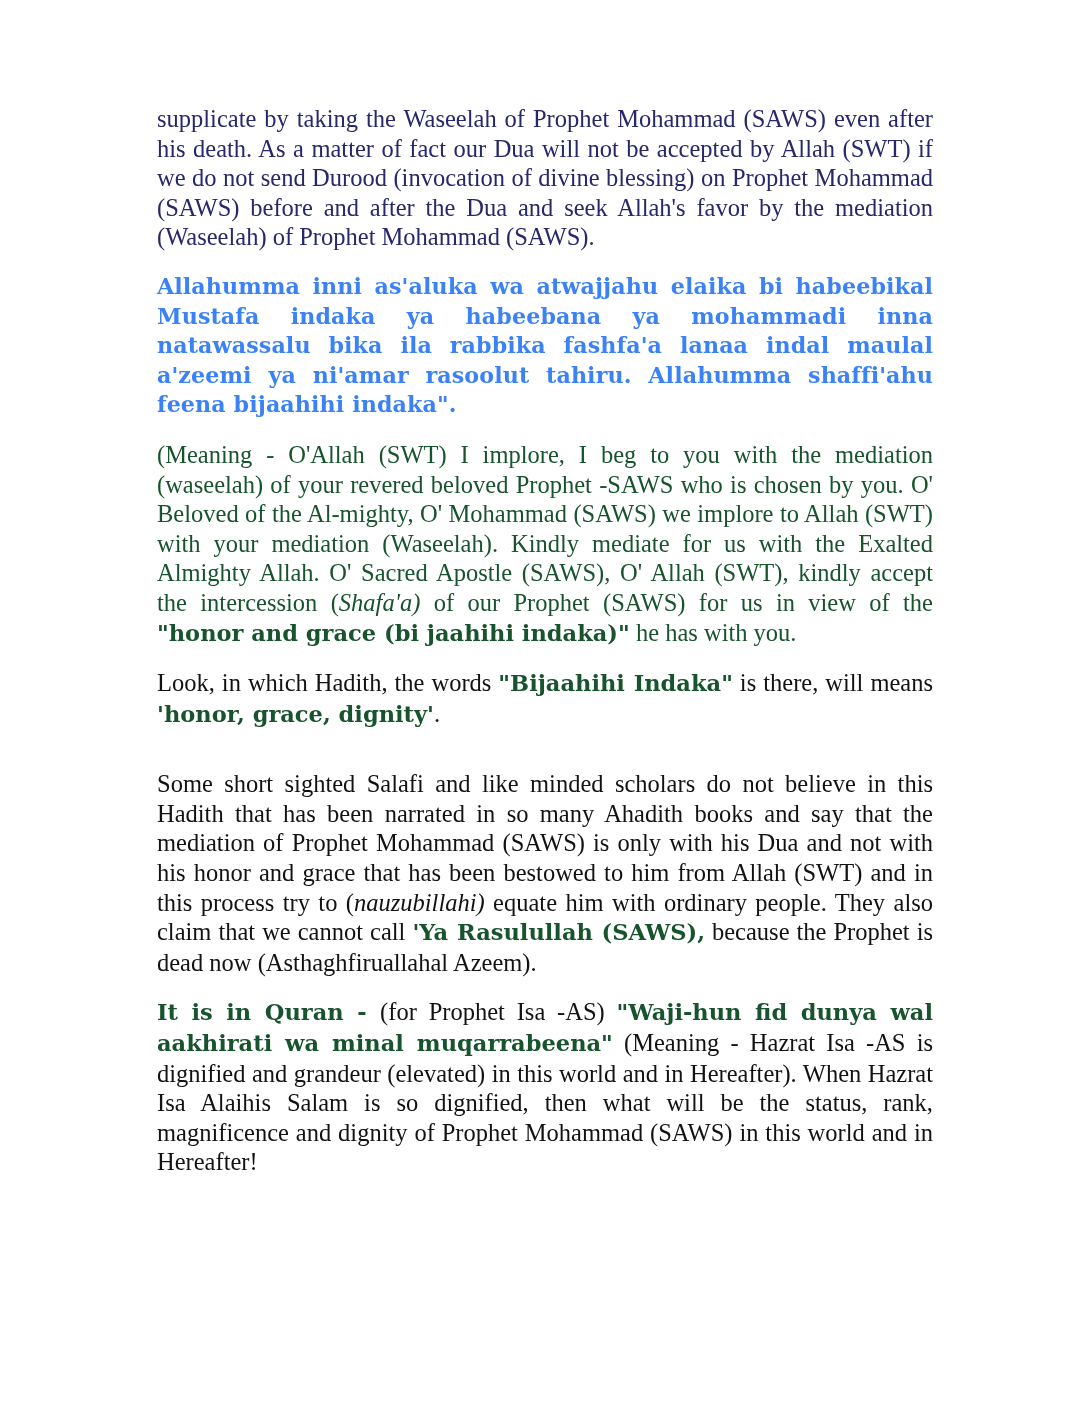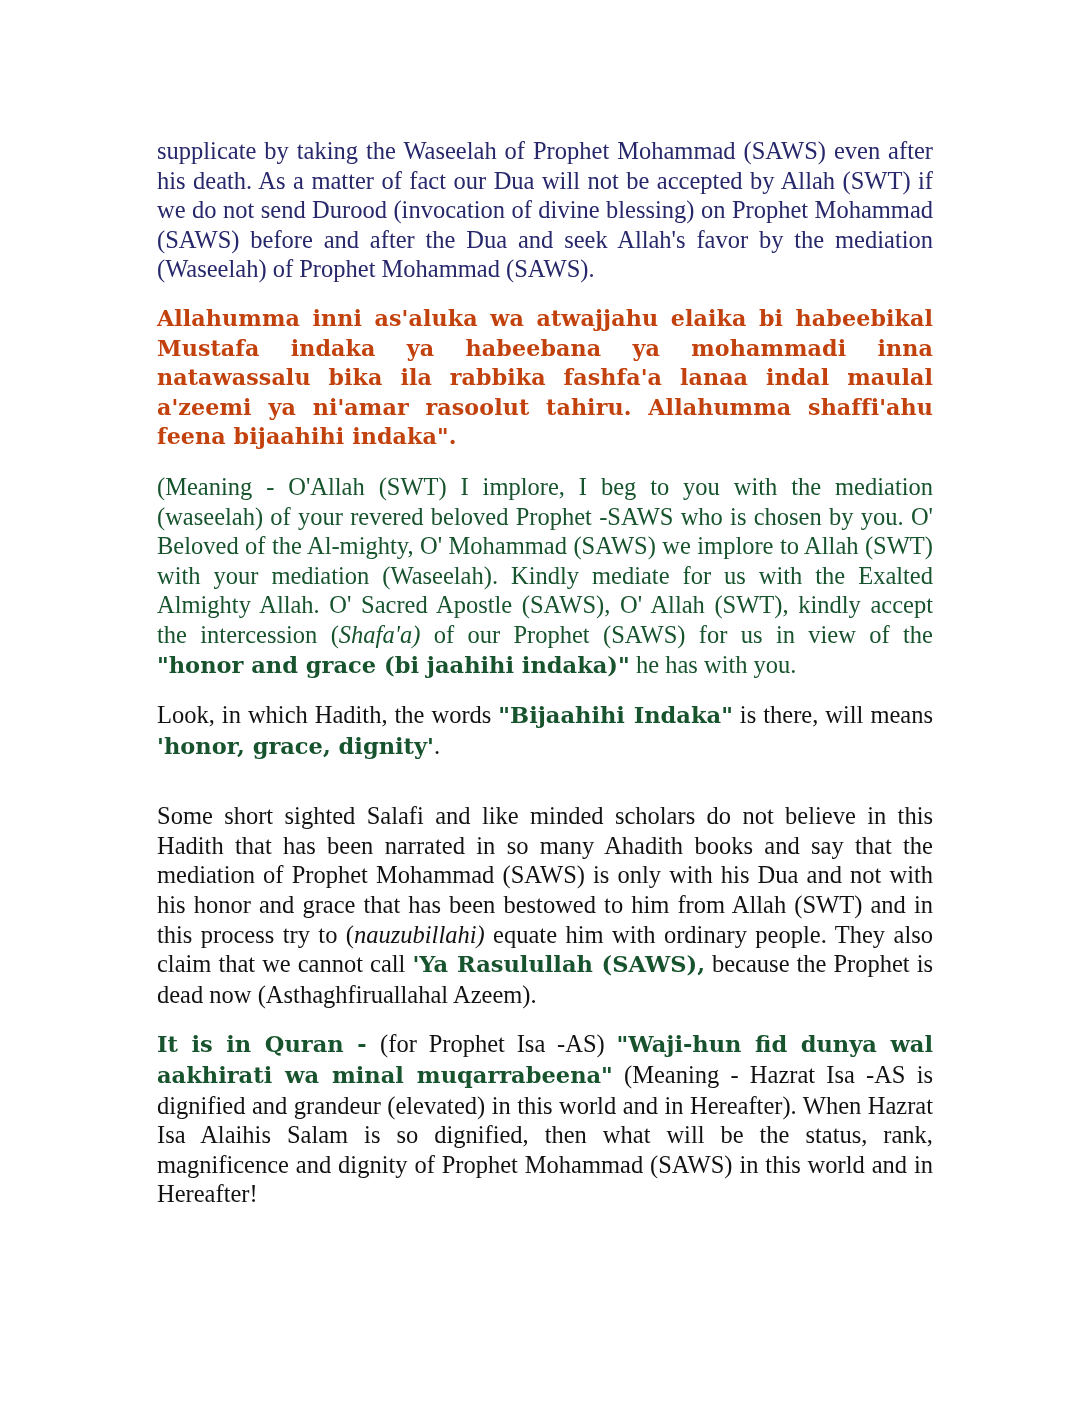--- a/index.html
+++ b/index.html
@@ -22,21 +22,21 @@
     left: 0;
     top: 0;
     width: 1086px;
     height: 1405px;
     background: #ffffff;
   }
 
   #text-column {
     position: absolute;
     left: 157px;
-    top: 136px;
+    top: 104px;
     width: 776px;
   }
 
   p.para {
     margin: 0;
     text-align: justify;
     font-size: 24.5px;
     line-height: 29.6px;
     letter-spacing: 0px;
     word-spacing: 0px;
@@ -46,21 +46,21 @@
   .gap-md { height: 20px; }
 
   
   .navy  { color: #27276b; }
   .black { color: #121212; }
 
   
   p.dua {
     font-family: "DejaVu Serif", "Liberation Serif", serif;
     font-weight: bold;
-    color: #c2410c;
+    color: #3b82f6;
     font-size: 22.2px;
     line-height: 29.6px;
     letter-spacing: 0.1px;
   }
 
   
   .g-bold {
     color: #17542e;
     font-weight: bold;
     font-family: "DejaVu Serif", "Liberation Serif", serif;

